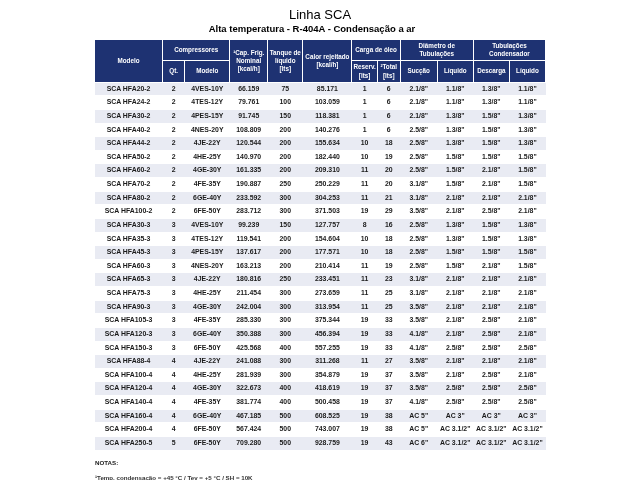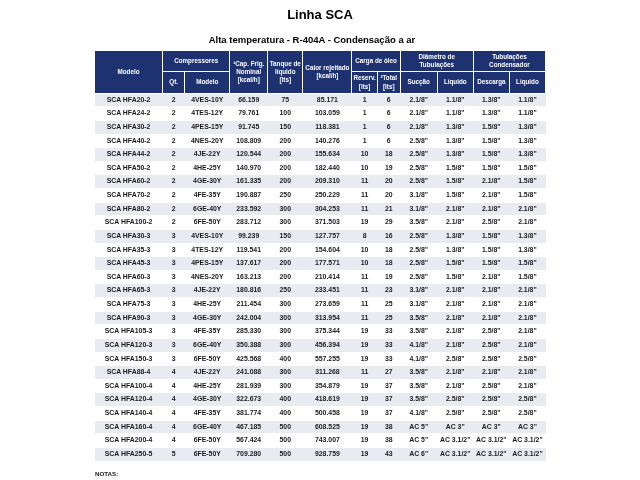--- a/index.html
+++ b/index.html
@@ -5,24 +5,24 @@
   * { box-sizing: border-box; }
   html, body { margin: 0; padding: 0; background: #ffffff; }
   body {
     width: 640px; height: 480px;
     font-family: "Liberation Sans", sans-serif;
     color: #111;
   }
   .page { position: relative; width: 640px; height: 480px; overflow: hidden; }
 
   .title {
-    margin: 7px 0 12px 0;
+    margin: 7px 0 1px 0;
     text-align: center;
     font-size: 13px;
-    font-weight: bold;
+    font-weight: normal;
     color: #000;
   }
   .subtitle {
     margin: 0 16px 5px 0;
     text-align: center;
     font-size: 9.5px;
     font-weight: bold;
     color: #000;
   }
 

